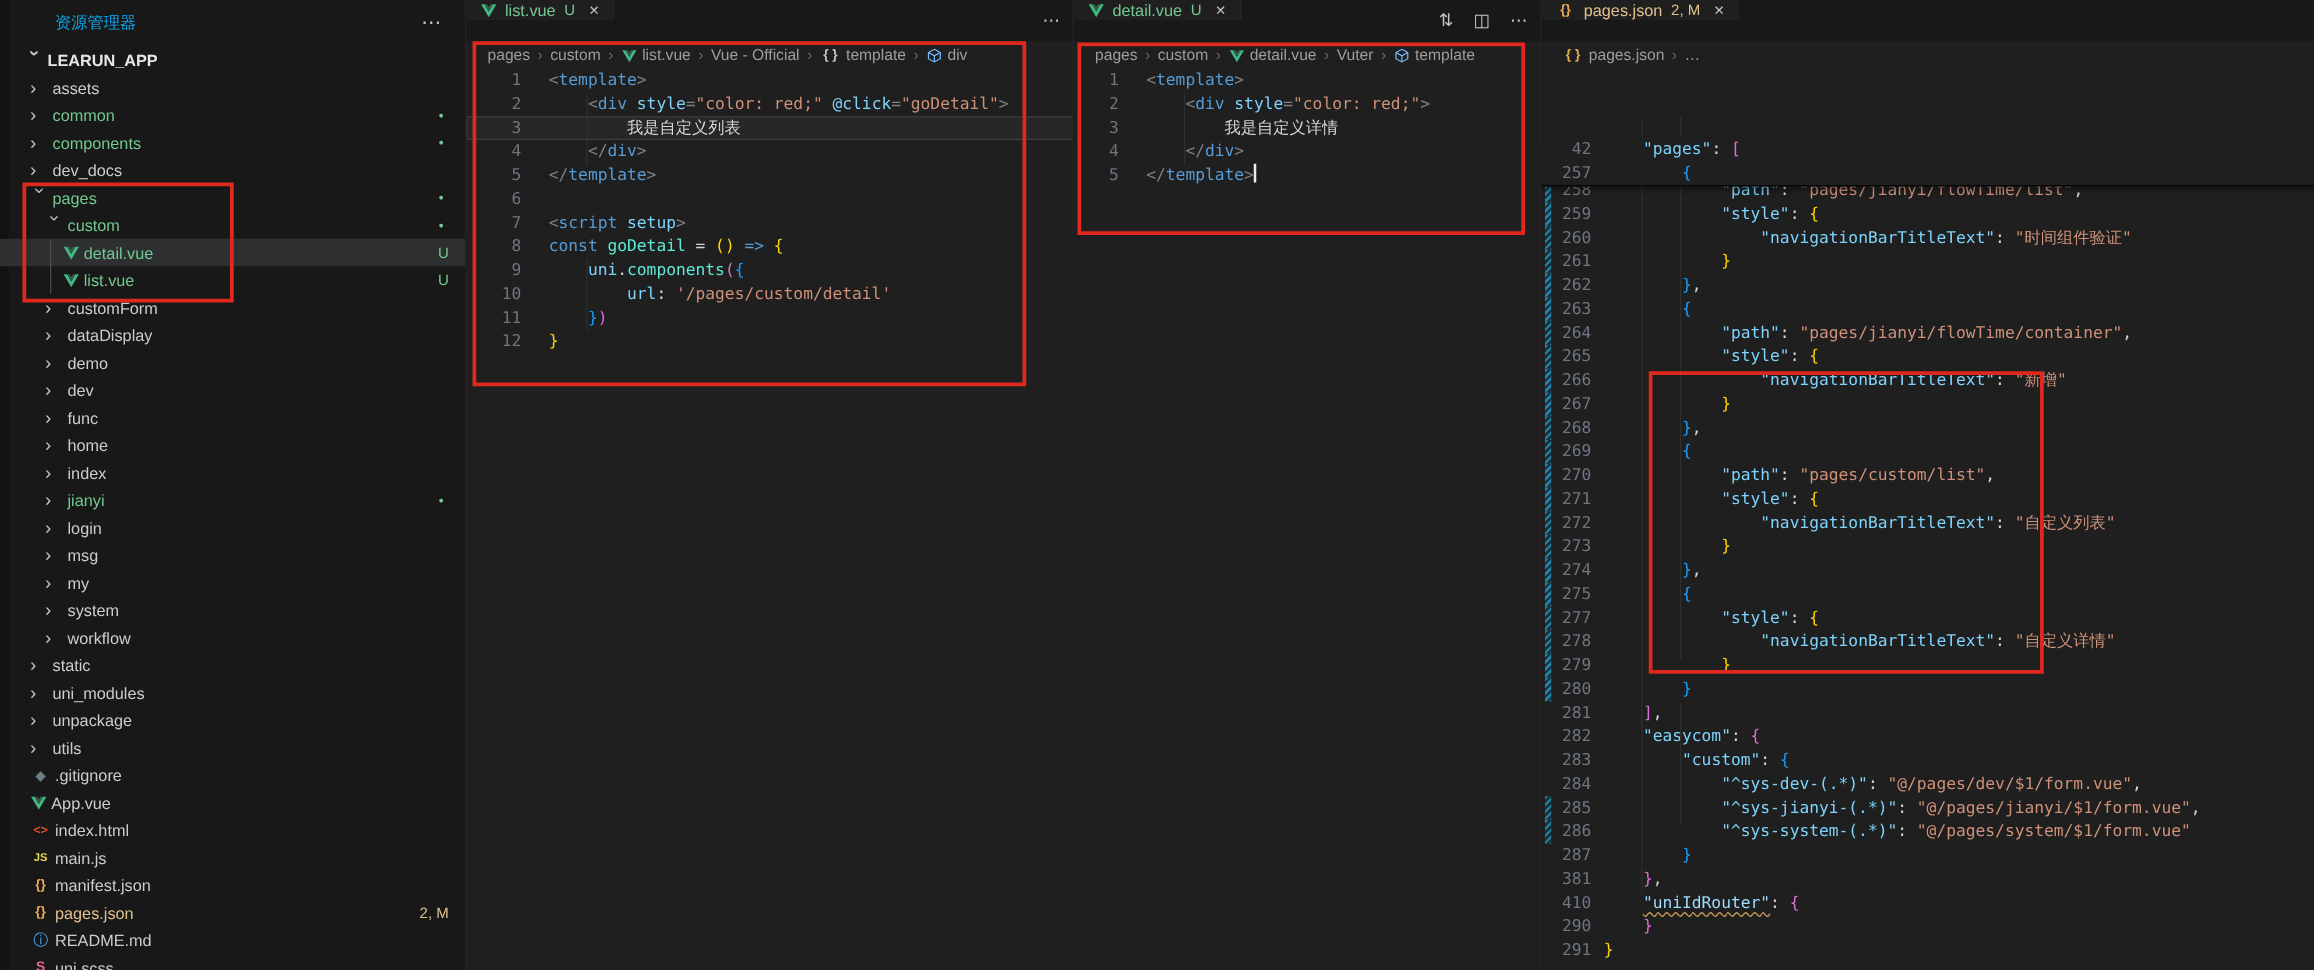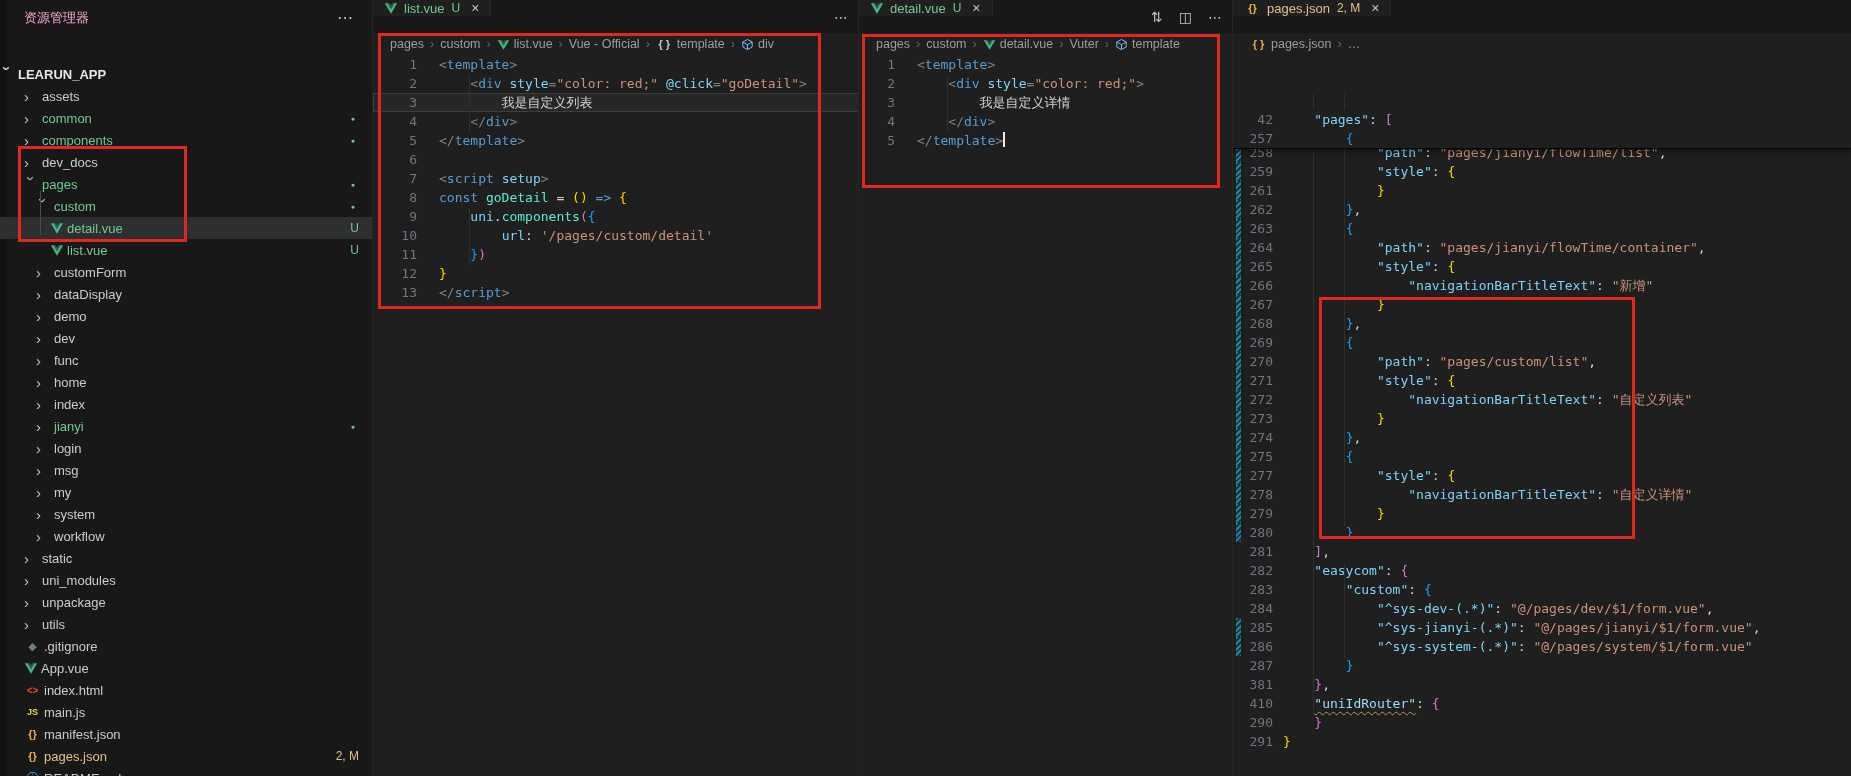--- a/index.html
+++ b/index.html
@@ -3,27 +3,27 @@
 <meta charset="utf-8">
 <style>
   html,body{margin:0;padding:0;background:#1f1f1f;}
   body{width:1851px;height:776px;overflow:hidden;font-family:"Liberation Sans","DejaVu Sans",sans-serif;font-size:13px;color:#cccccc;}
   #stage{position:relative;width:1851px;height:776px;background:#1f1f1f;}
 
   
   #explorer{position:absolute;left:0;top:0;width:372px;height:776px;background:#181818;border-right:1px solid #2b2b2b;overflow:hidden;}
   #eledge{position:absolute;left:0;top:0;width:7px;height:776px;background:#121212;}
   .exhead{position:relative;height:35px;display:flex;align-items:center;}
-  .exhead .t{padding-left:24px;color:#f9a8d4;}
+  .exhead .t{padding-left:44px;color:#0ea5e9;}
   .icon-more{color:#c5c5c5;font-size:16px;cursor:pointer;letter-spacing:1px;}
   .exhead .icon-more{position:absolute;right:18px;top:8px;}
   #tree{position:absolute;top:37px;left:0;right:0;}
   .row{height:22px;display:flex;align-items:center;position:relative;white-space:nowrap;cursor:pointer;}
   .row.sel{background:#2d2f31;}
-  .lvl0{padding-left:0;font-weight:bold;color:#e7e7e7;margin-top:26px;}
+  .lvl0{padding-left:20px;font-weight:bold;color:#e7e7e7;}
   .lvl1{padding-left:24px;}
   .lvl2{padding-left:36px;}
   .lvl3{padding-left:50px;}
   .chev{width:15px;color:#c5c5c5;font-size:15px;display:inline-block;line-height:1;}
   .chev.open{transform:rotate(90deg) translateX(-1px);}
   .tlabel{margin-left:3px;}
   .c-norm{color:#cccccc}.c-green{color:#73c991}.c-mod{color:#e2c08d}
   .badge{position:absolute;right:13px;font-size:12px;}
   .badge.dot{right:17px;font-size:7px;color:#73c991;}
   .fic{width:17px;display:inline-flex;justify-content:center;align-items:center;flex:none;}
@@ -314,23 +314,20 @@
     <span class="ct"><span class="tk-txt">    </span><span class="tk-att">uni</span><span class="tk-txt">.</span><span class="tk-fn">components</span><span class="tk-b2">(</span><span class="tk-b3">{</span></span></div>
         <div class="cl">
     <span class="ln">10</span>
     <span class="ct"><span class="tk-txt">        </span><span class="tk-att">url</span><span class="tk-txt">: </span><span class="tk-str">'/pages/custom/detail'</span></span></div>
         <div class="cl">
     <span class="ln">11</span>
     <span class="ct"><span class="tk-txt">    </span><span class="tk-b3">}</span><span class="tk-b2">)</span></span></div>
         <div class="cl">
     <span class="ln">12</span>
     <span class="ct"><span class="tk-b1">}</span></span></div>
-        <div class="cl">
-    <span class="ln">13</span>
-    <span class="ct"><span class="tk-pun">&lt;/</span><span class="tk-tag">script</span><span class="tk-pun">&gt;</span></span></div>
       </div>
 
   </div>
 
   <div class="pane" id="p2" style="left:858px;width:374px;">
     <div class="tabbar">
         <div class="tabs">
           <div class="tab">
        <svg class="ic" width="14" height="14" viewBox="0 0 24 24">
               <path fill="#41b883" d="M1.5 4h4.9L12 13.9 17.6 4h4.9L12 21.8z"></path>
@@ -428,20 +425,23 @@
         </div>
       <div class="scroll">
           <div class="inner">
             <div class="cl chbar">
     <span class="ln">258</span>
     <span class="ct"><span class="tk-txt">            </span><span class="tk-att">"path"</span><span class="tk-txt">: </span><span class="tk-str">"pages/jianyi/flowTime/list"</span><span class="tk-txt">,</span></span></div>
             <div class="cl chbar">
     <span class="ln">259</span>
     <span class="ct"><span class="tk-txt">            </span><span class="tk-att">"style"</span><span class="tk-txt">: </span><span class="tk-b1">{</span></span></div>
             <div class="cl chbar">
+    <span class="ln">260</span>
+    <span class="ct"><span class="tk-txt">                </span><span class="tk-att">"navigationBarTitleText"</span><span class="tk-txt">: </span><span class="tk-str">"时间组件验证"</span></span></div>
+            <div class="cl chbar">
     <span class="ln">261</span>
     <span class="ct"><span class="tk-txt">            </span><span class="tk-b1">}</span></span></div>
             <div class="cl chbar">
     <span class="ln">262</span>
     <span class="ct"><span class="tk-txt">        </span><span class="tk-b3">}</span><span class="tk-txt">,</span></span></div>
             <div class="cl chbar">
     <span class="ln">263</span>
     <span class="ct"><span class="tk-txt">        </span><span class="tk-b3">{</span></span></div>
             <div class="cl chbar">
     <span class="ln">264</span>

